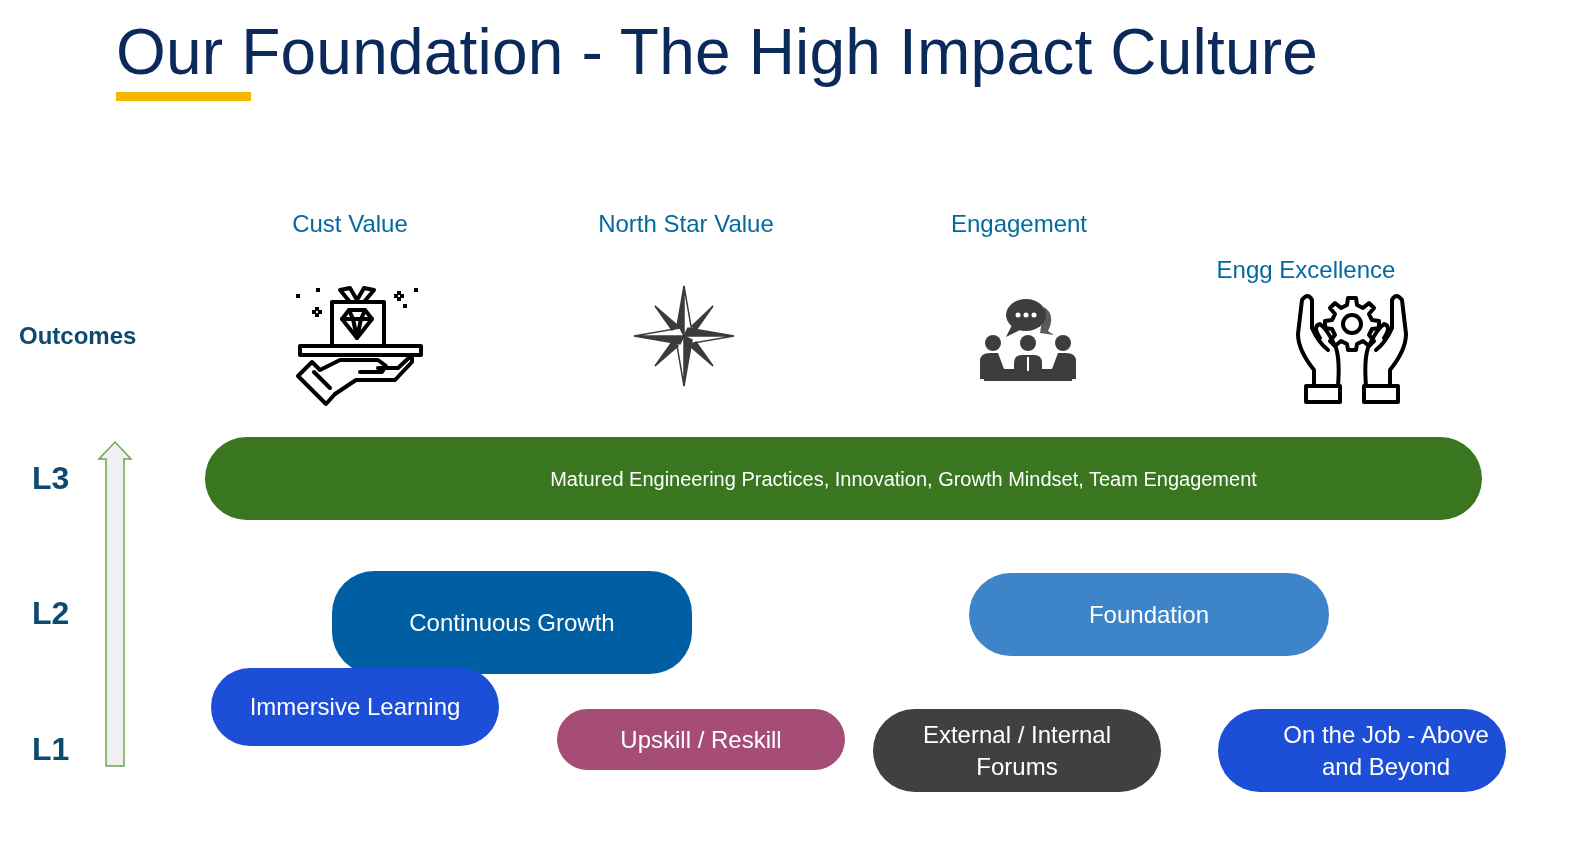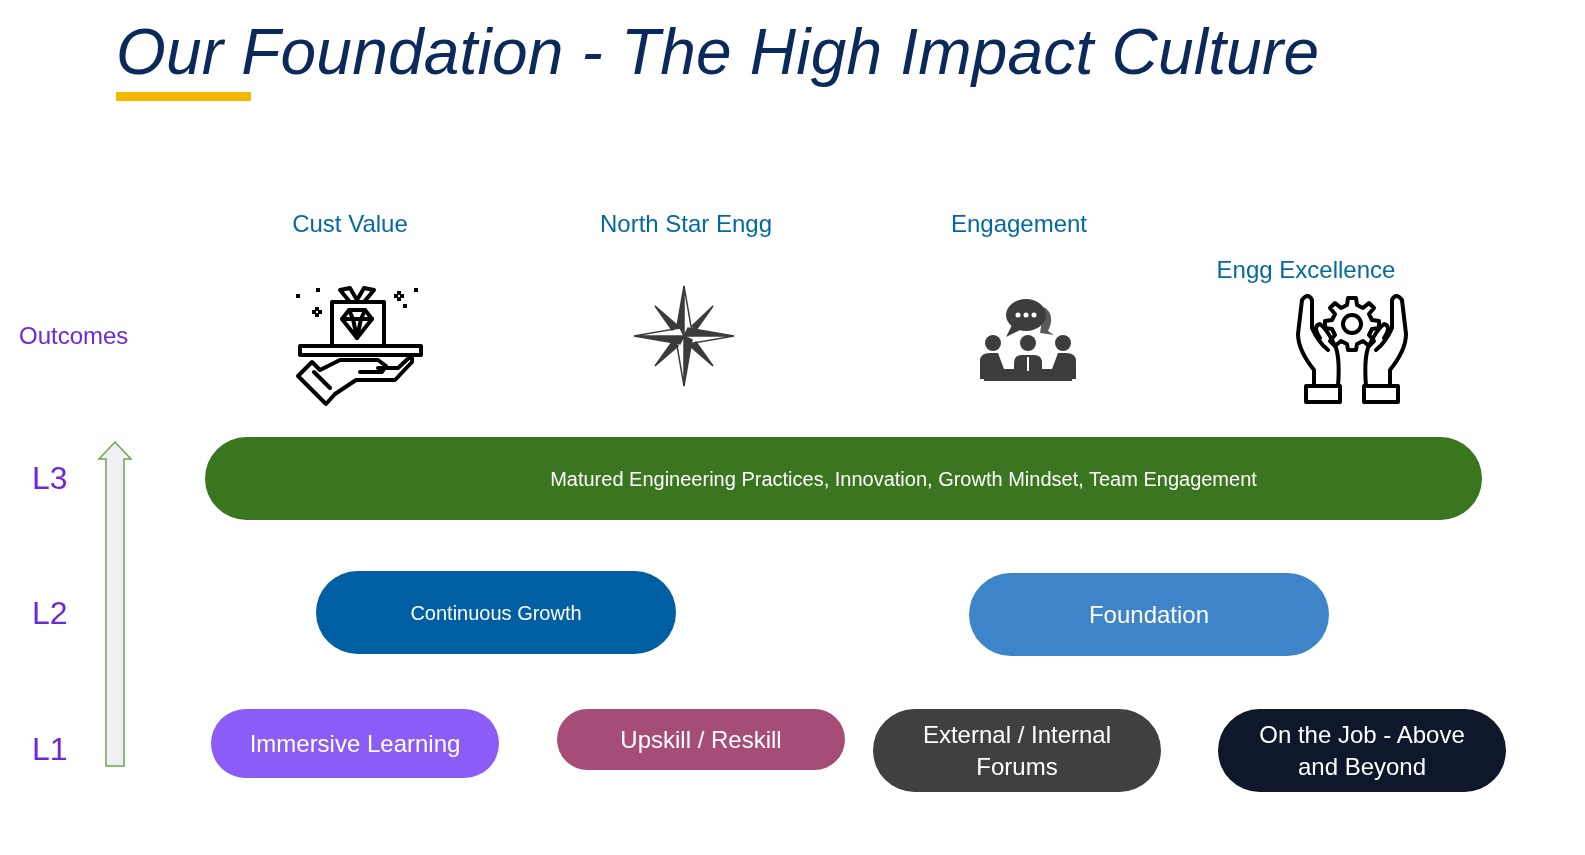--- a/index.html
+++ b/index.html
@@ -1,37 +1,37 @@
 <!DOCTYPE html>
 <html><head>
 <meta charset="utf-8">
 <style>
   html, body { margin:0; padding:0; background:#ffffff; }
   body { width:1585px; height:855px; position:relative; overflow:hidden;
          font-family:"Liberation Sans", sans-serif; }
   .title { position:absolute; left:116px; top:14px; font-size:64px; color:#0b2a5b;
-           letter-spacing:0.2px; white-space:nowrap; line-height:76px;font-style:italic; }
+           letter-spacing:0.2px; white-space:nowrap; line-height:76px; }
   .title-underline { position:absolute; left:116px; top:92px; width:135px; height:9px; background:#f4b800; }
   .outcome-label { position:absolute; top:210px; font-size:24px; color:#0369a1; text-align:center; width:260px; white-space:nowrap; }
   .icon { position:absolute; }
-  .row-label { position:absolute; font-weight:normal; color:#6d28d9; }
+  .row-label { position:absolute; font-weight:bold; color:#0c4a6e; }
   .outcomes-label { left:19px; top:322px; font-size:24px; }
   .lvl { font-size:32px; left:32px; }
   .pill { position:absolute; display:flex; align-items:center; justify-content:center; text-align:center;
           color:#fff; border-radius:42px; line-height:32px; }
   .arrow { position:absolute; left:96px; top:440px; }
 </style>
 </head>
 <body>
 
 <div class="title">Our Foundation - The High Impact Culture</div>
 <div class="title-underline"></div>
 
 <div class="outcome-label" style="left:220px;">Cust Value</div>
-<div class="outcome-label" style="left:556px;">North Star Engg</div>
+<div class="outcome-label" style="left:556px;">North Star Value</div>
 <div class="outcome-label" style="left:889px;">Engagement</div>
 <div class="outcome-label" style="left:1176px;margin-top:46px;">Engg Excellence</div>
 
 <div class="icon" style="left:290px; top:282px;">
   <svg width="135" height="132" viewBox="0 0 135 132">
     <g fill="#000">
       <rect x="6" y="12" width="4" height="4"></rect>
         <rect x="26" y="6" width="4" height="4"></rect>
       <rect x="124" y="6" width="4" height="4"></rect>
         <rect x="113" y="22" width="4" height="4"></rect>
@@ -120,31 +120,31 @@
 <div class="arrow">
   <svg width="38" height="330" viewBox="0 0 38 330">
     <path d="M19 2 L35 19 L28 19 L28 326 L10 326 L10 19 L3 19 Z" fill="#f0f0f4" stroke="#6aa84f" stroke-width="1.5"></path>
   </svg>
 </div>
 
 <div class="pill" style="left:205px; top:437px; width:1277px; height:83px; background:#3a7520; font-size:20px;">
   <span style="padding-left:120px;">Matured Engineering Practices, Innovation, Growth Mindset, Team Engagement</span>
 </div>
 
-<div class="pill" style="left:316px; top:571px; width:360px; height:83px; background:#005ea2; font-size:20px;">
+<div class="pill" style="left:332px; top:571px; width:360px; height:103px; background:#005ea2; font-size:24px;">
   <span>Continuous Growth</span>
 </div>
 <div class="pill" style="left:969px; top:573px; width:360px; height:83px; background:#3e84c8; font-size:24px;">
   <span>Foundation</span>
 </div>
 
-<div class="pill" style="left:211px; top:709px; width:288px; height:69px; background:#8b5cf6; font-size:24px;">
+<div class="pill" style="left:211px; top:668px; width:288px; height:78px; background:#1d4ed8; font-size:24px;">
   <span>Immersive Learning</span>
 </div>
 <div class="pill" style="left:557px; top:709px; width:288px; height:61px; background:#a64d77; font-size:24px;">
   <span>Upskill / Reskill</span>
 </div>
 <div class="pill" style="left:873px; top:709px; width:288px; height:83px; background:#404040; font-size:24px;">
   <span style="width:220px;">External / Internal Forums</span>
 </div>
-<div class="pill" style="left:1218px; top:709px; width:288px; height:83px; background:#0f172a; font-size:24px;">
+<div class="pill" style="left:1218px; top:709px; width:288px; height:83px; background:#1d4ed8; font-size:24px;justify-content:flex-end;">
   <span style="width:240px;">On the Job - Above and Beyond</span>
 </div>
 
 </body></html>

